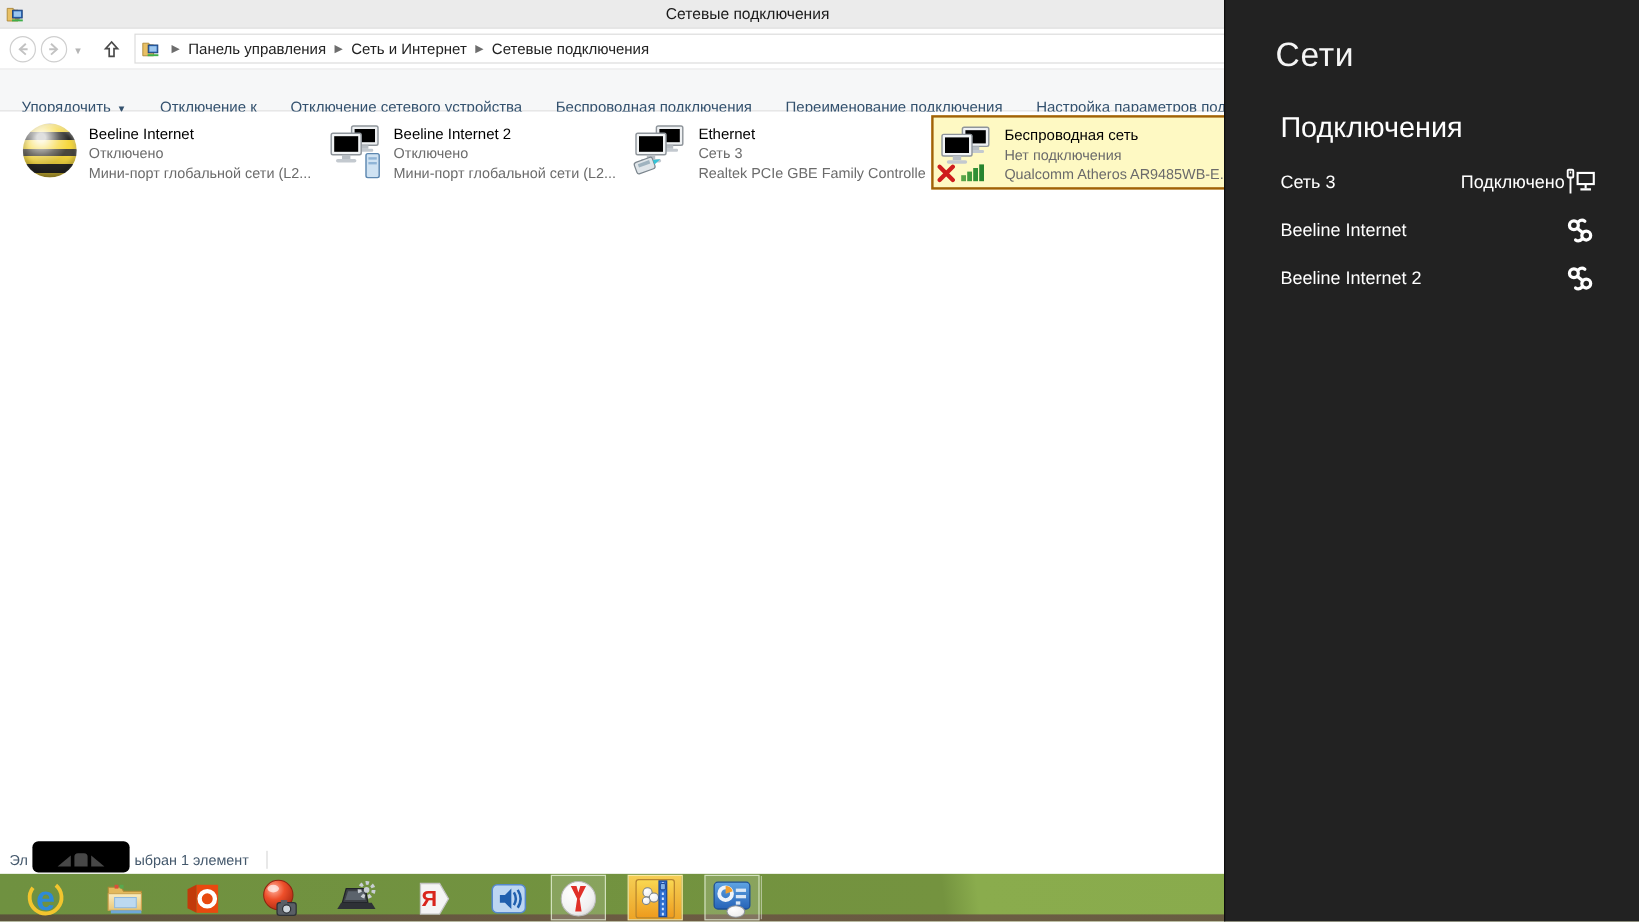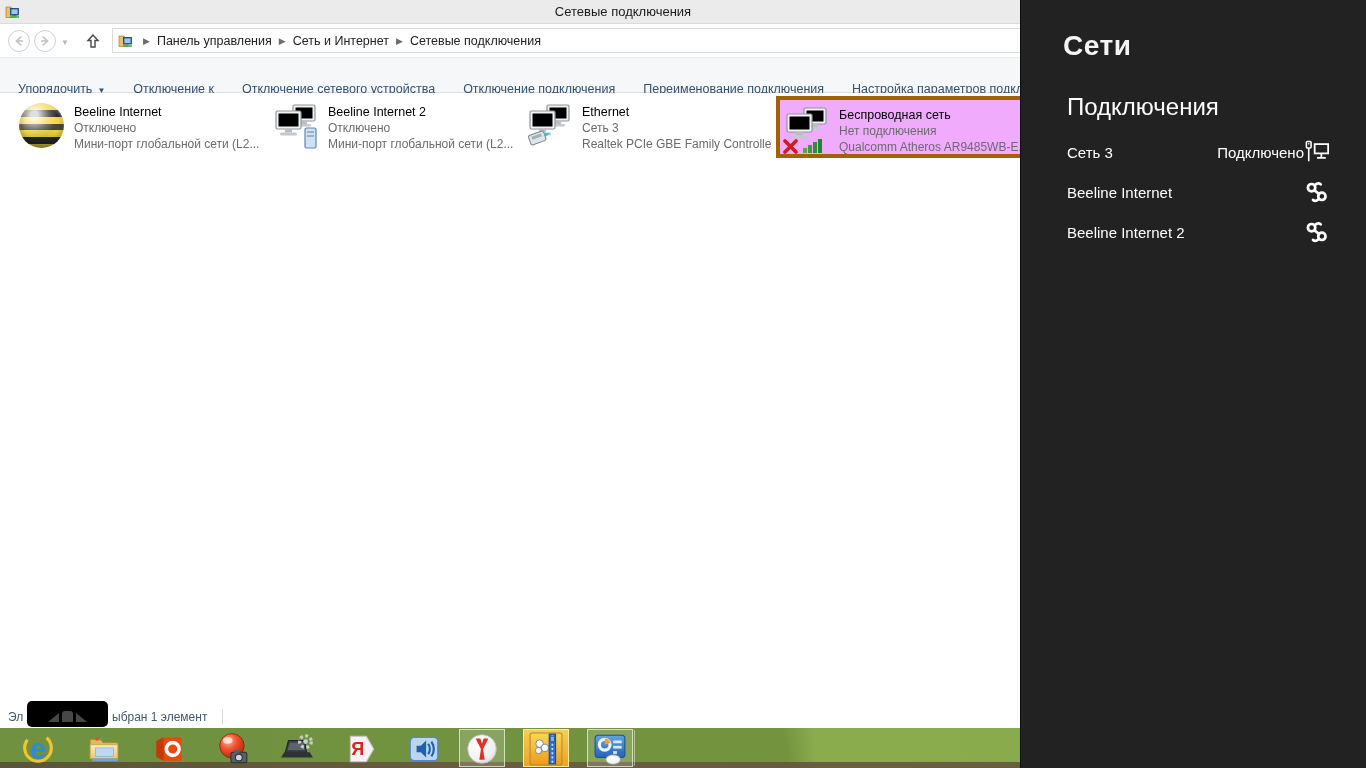--- a/index.html
+++ b/index.html
@@ -27,21 +27,21 @@
   .addressbar .crumb { white-space:nowrap; }
   .addr-icon { width:16px; height:16px; margin-right:2px; flex:0 0 auto; }
 
   .toolbar { position:absolute; left:0; top:57px; right:0; height:36px; background:#f6f7f8; border-top:1px solid #ebebeb; border-bottom:1px solid #dcdddd; display:flex; align-items:center; padding-left:18px; font-size:12.5px; color:#33516e; }
   .tool-item { margin-right:28px; white-space:nowrap;margin-top:27px; }
   .tool-caret { font-size:8px; margin-left:5px; color:#33516e; }
 
   .content { position:absolute; left:0; top:93px; right:0; bottom:22px; background:#fff; overflow:hidden; }
   .items-row { position:absolute; left:14px; top:3px; display:flex; }
   .net-item { width:254px; height:62px; display:flex; align-items:flex-start; padding:5px 4px 0 3px; border:1px solid transparent; }
-  .net-item.selected { background:#f0abfc; border:4px solid #a16207; }
+  .net-item.selected { background:#fef9c3; border:2px solid #a16207; }
   .net-icon { width:48px; height:50px; position:relative; flex:0 0 auto; }
   .net-texts { margin-left:8px; padding-top:2px; font-size:12px; line-height:16px; color:#6b6b6b; white-space:nowrap; overflow:hidden; }
   .net-name { color:#000; font-size:12.5px; }
 
   .beeline-ball { position:absolute; left:1px; top:1px; width:45px; height:45px; border-radius:50%;
     background:
       radial-gradient(circle at 34% 26%, rgba(255,255,255,.85) 0 8%, rgba(255,255,255,.25) 34%, rgba(0,0,0,0) 52%),
       radial-gradient(circle at 50% 115%, rgba(0,0,0,.35), rgba(0,0,0,0) 55%),
       repeating-linear-gradient(180deg,#f6d840 0 7px,#2a2a28 7px 14px,#f6d840 14px 21px,#4a473e 21px 27px);
     box-shadow:inset 0 -3px 6px rgba(0,0,0,.35), inset 0 2px 3px rgba(255,255,255,.4);
@@ -60,21 +60,21 @@
   
   .taskbar { position:absolute; left:0; bottom:0; width:1366px; height:40px; }
   .tb-icon { position:absolute; top:4px; width:34px; height:34px; }
   .tb-box { position:absolute; top:1px; width:46px; height:38px; border:1px solid rgba(235,245,220,.75); background:rgba(255,255,255,.16); }
   .tb-box.active { background:linear-gradient(180deg,#f5ce54,#eda426); border-color:#fbe9a0; }
   .tb-box .tb-icon { position:absolute; left:5px; top:2px; }
   .tb-sep { position:absolute; left:634px; top:2px; height:36px; width:1px; background:rgba(255,255,255,.45); }
 
   
   .charm { position:absolute; right:0; top:0; width:346px; height:768px; background:#222222; border-left:1px solid #0d0d0d; color:#fff; }
-  .charm-title { position:absolute; left:42px; top:30px; font-size:28px; font-weight:700; color:#f5f5f5; letter-spacing:.5px; }
+  .charm-title { position:absolute; left:42px; top:30px; font-size:28px; font-weight:400; color:#f5f5f5; letter-spacing:.5px; }
   .charm-section { position:absolute; left:46px; top:93px; font-size:24px; font-weight:400; color:#fff; }
   .charm-list { position:absolute; left:0; top:132px; right:0; }
   .charm-row { position:relative; height:40px; display:flex; align-items:center; padding:0 36px 0 46px; }
   .charm-name { flex:1; font-size:15px; color:#fff; white-space:nowrap; }
   .charm-status { font-size:15px; font-weight:normal; color:#fff; margin-right:0; }
   .charm-ic { width:26px; height:26px; flex:0 0 auto; }
 </style>
 </head>
 <body>
 
@@ -173,21 +173,21 @@
         <span class="crumb">Сеть и Интернет</span>
         <span class="crumb-sep">▶</span>
         <span class="crumb">Сетевые подключения</span>
       </div>
     </div>
 
     <div class="toolbar">
       <span class="tool-item"><span>Упорядочить</span><span class="tool-caret">▼</span></span>
       <span class="tool-item">Отключение к</span>
       <span class="tool-item">Отключение сетевого устройства</span>
-      <span class="tool-item">Отключение подключения</span>
+      <span class="tool-item">Беспроводная подключения</span>
       <span class="tool-item">Переименование подключения</span>
       <span class="tool-item">Настройка параметров подключения</span>
     </div>
 
     <div class="content">
       <div class="items-row">
 
         <div class="net-item">
           <div class="net-icon">
               <div class="beeline-ball"></div>

